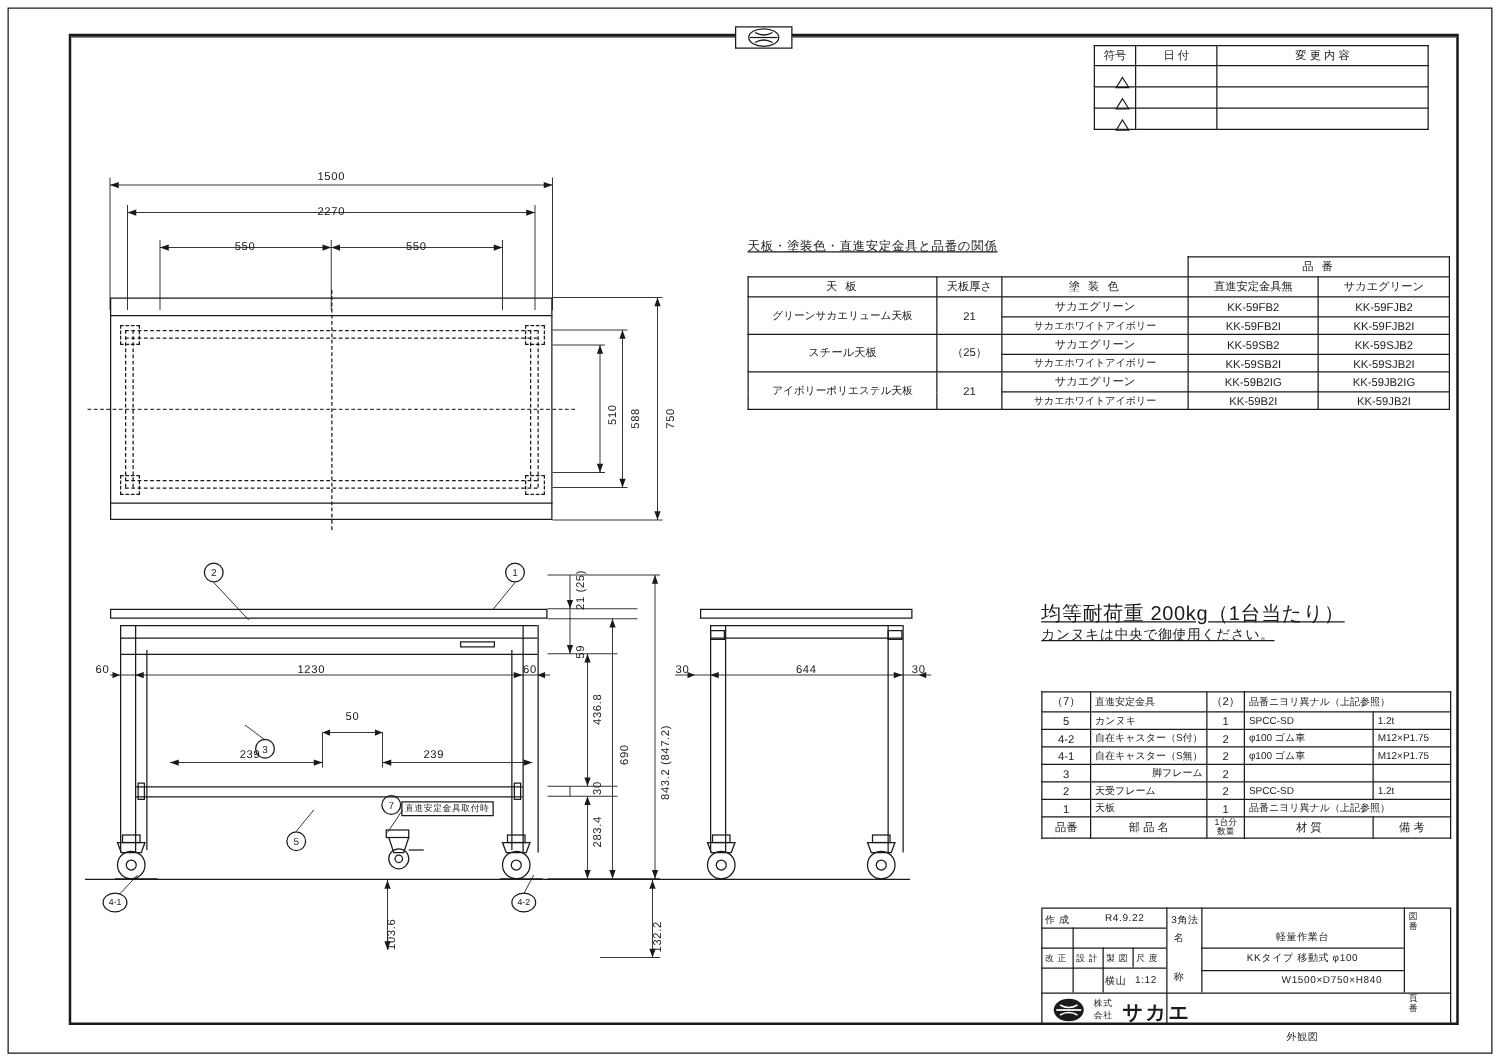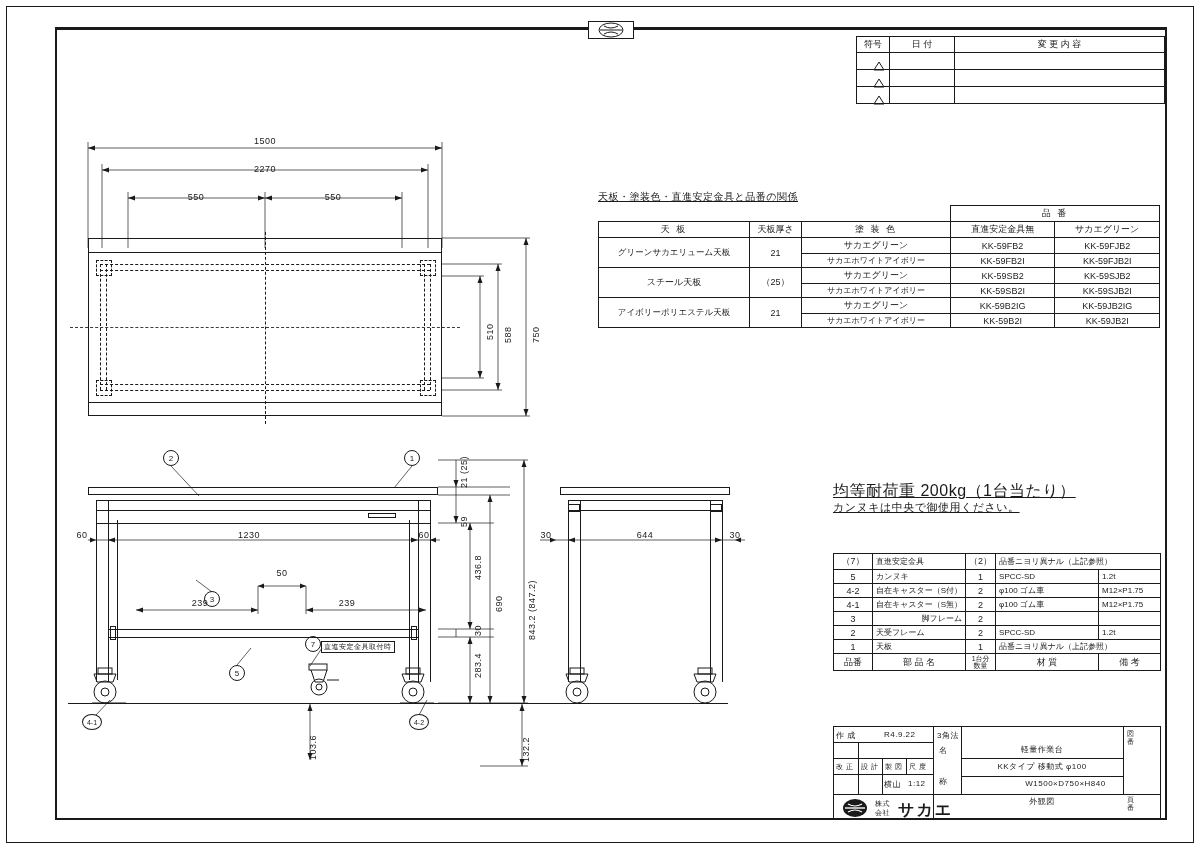--- a/index.html
+++ b/index.html
@@ -36,21 +36,21 @@
       <rect x="0.5" y="0.5" width="45" height="17" fill="#fff" stroke="#1a1a1a"></rect>
       <ellipse cx="23" cy="9" rx="12" ry="7" fill="none" stroke="#1a1a1a"></ellipse>
       <path d="M12 9 h22" stroke="#1a1a1a" stroke-width="1"></path>
       <path d="M16 5 q7 4 14 0" stroke="#1a1a1a" fill="none"></path>
       <path d="M16 13 q7 -4 14 0" stroke="#1a1a1a" fill="none"></path>
     </svg>
   </div>
   <div class="ln h" style="left:57px;top:29px;width:531px;"></div>
   <div class="ln h" style="left:634px;top:29px;width:531px;"></div>
 
-  <table style="left:856px;top:36px;width:309px;">
+  <table style="left:875px;top:36px;width:268px;">
     <tbody>
         <tr>
       <td style="width:26px;">符号</td>
       <td style="width:58px;">日  付</td>
       <td>変  更  内  容</td>
     </tr>
     <tr>
       <td style="height:14px;">
         <svg width="12" height="10" viewBox="0 0 12 10">
               <path d="M6 1 L11 9 L1 9 Z" fill="none" stroke="#1a1a1a"></path>
@@ -513,21 +513,21 @@
   <div class="txt tiny" style="left:885px;top:762px;">製  図</div>
   <div class="txt tiny" style="left:909px;top:762px;">尺  度</div>
   <div class="txt small" style="left:884px;top:779px;">横山</div>
   <div class="txt small" style="left:908px;top:779px;">1:12</div>
   <div class="txt small" style="left:937px;top:730px;">3角法</div>
   <div class="txt small" style="left:939px;top:745px;">名</div>
   <div class="txt small" style="left:939px;top:776px;">称</div>
   <div class="txt c small" style="left:1042px;top:744px;">軽量作業台</div>
   <div class="txt c small" style="left:1042px;top:761px;">KKタイプ 移動式 φ100</div>
   <div class="txt c small" style="left:1042px;top:779px;padding-left:47px;">W1500×D750×H840</div>
-  <div class="txt c small" style="left:1042px;top:796px;">外観図</div>
+  <div class="txt c small" style="left:1042px;top:824px;">外観図</div>
   <div class="txt tiny" style="left:1127px;top:730px;line-height:1.2;">図<br>番</div>
   <div class="txt tiny" style="left:1127px;top:796px;line-height:1.2;">頁<br>番</div>
 
   <div style="position:absolute;left:840px;top:798px;width:36px;height:20px;">
     <svg width="30" height="20" viewBox="0 0 30 20">
       <ellipse cx="15" cy="10" rx="12" ry="9" fill="#1a1a1a"></ellipse>
       <path d="M5 10 h20" stroke="#fff" stroke-width="1.4"></path>
       <path d="M8 6 q7 4 14 0" stroke="#fff" fill="none" stroke-width="1.2"></path>
       <path d="M8 14 q7 -4 14 0" stroke="#fff" fill="none" stroke-width="1.2"></path>
     </svg>

